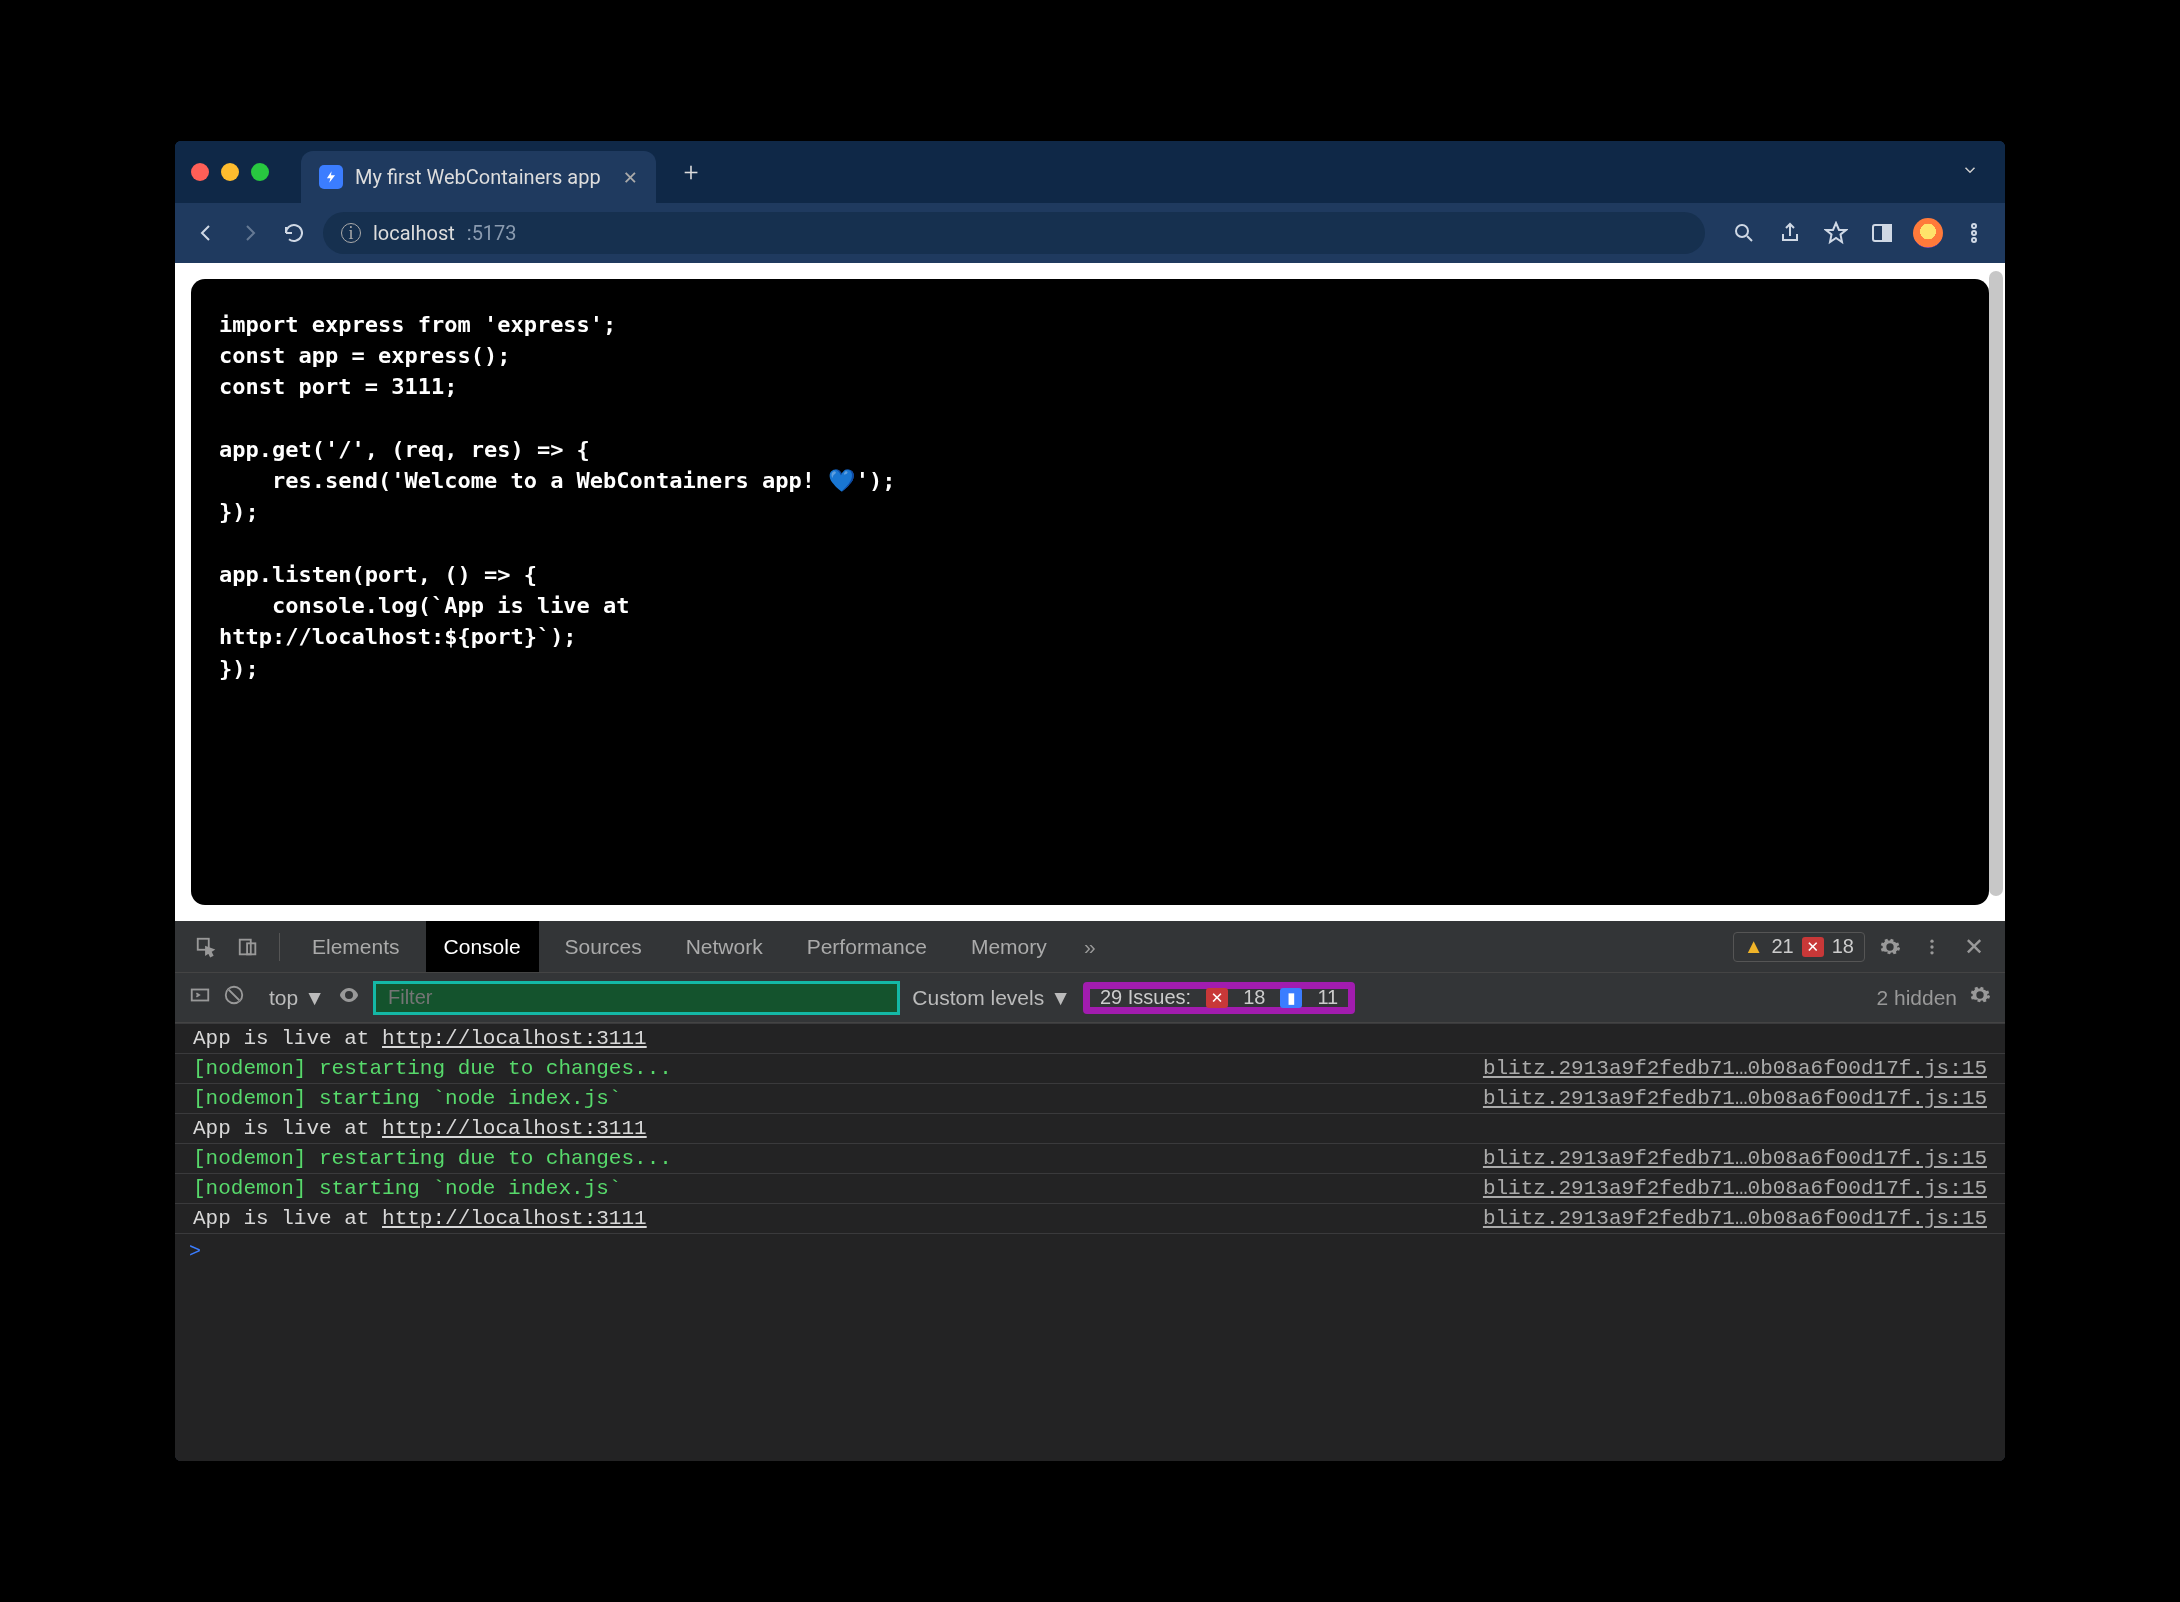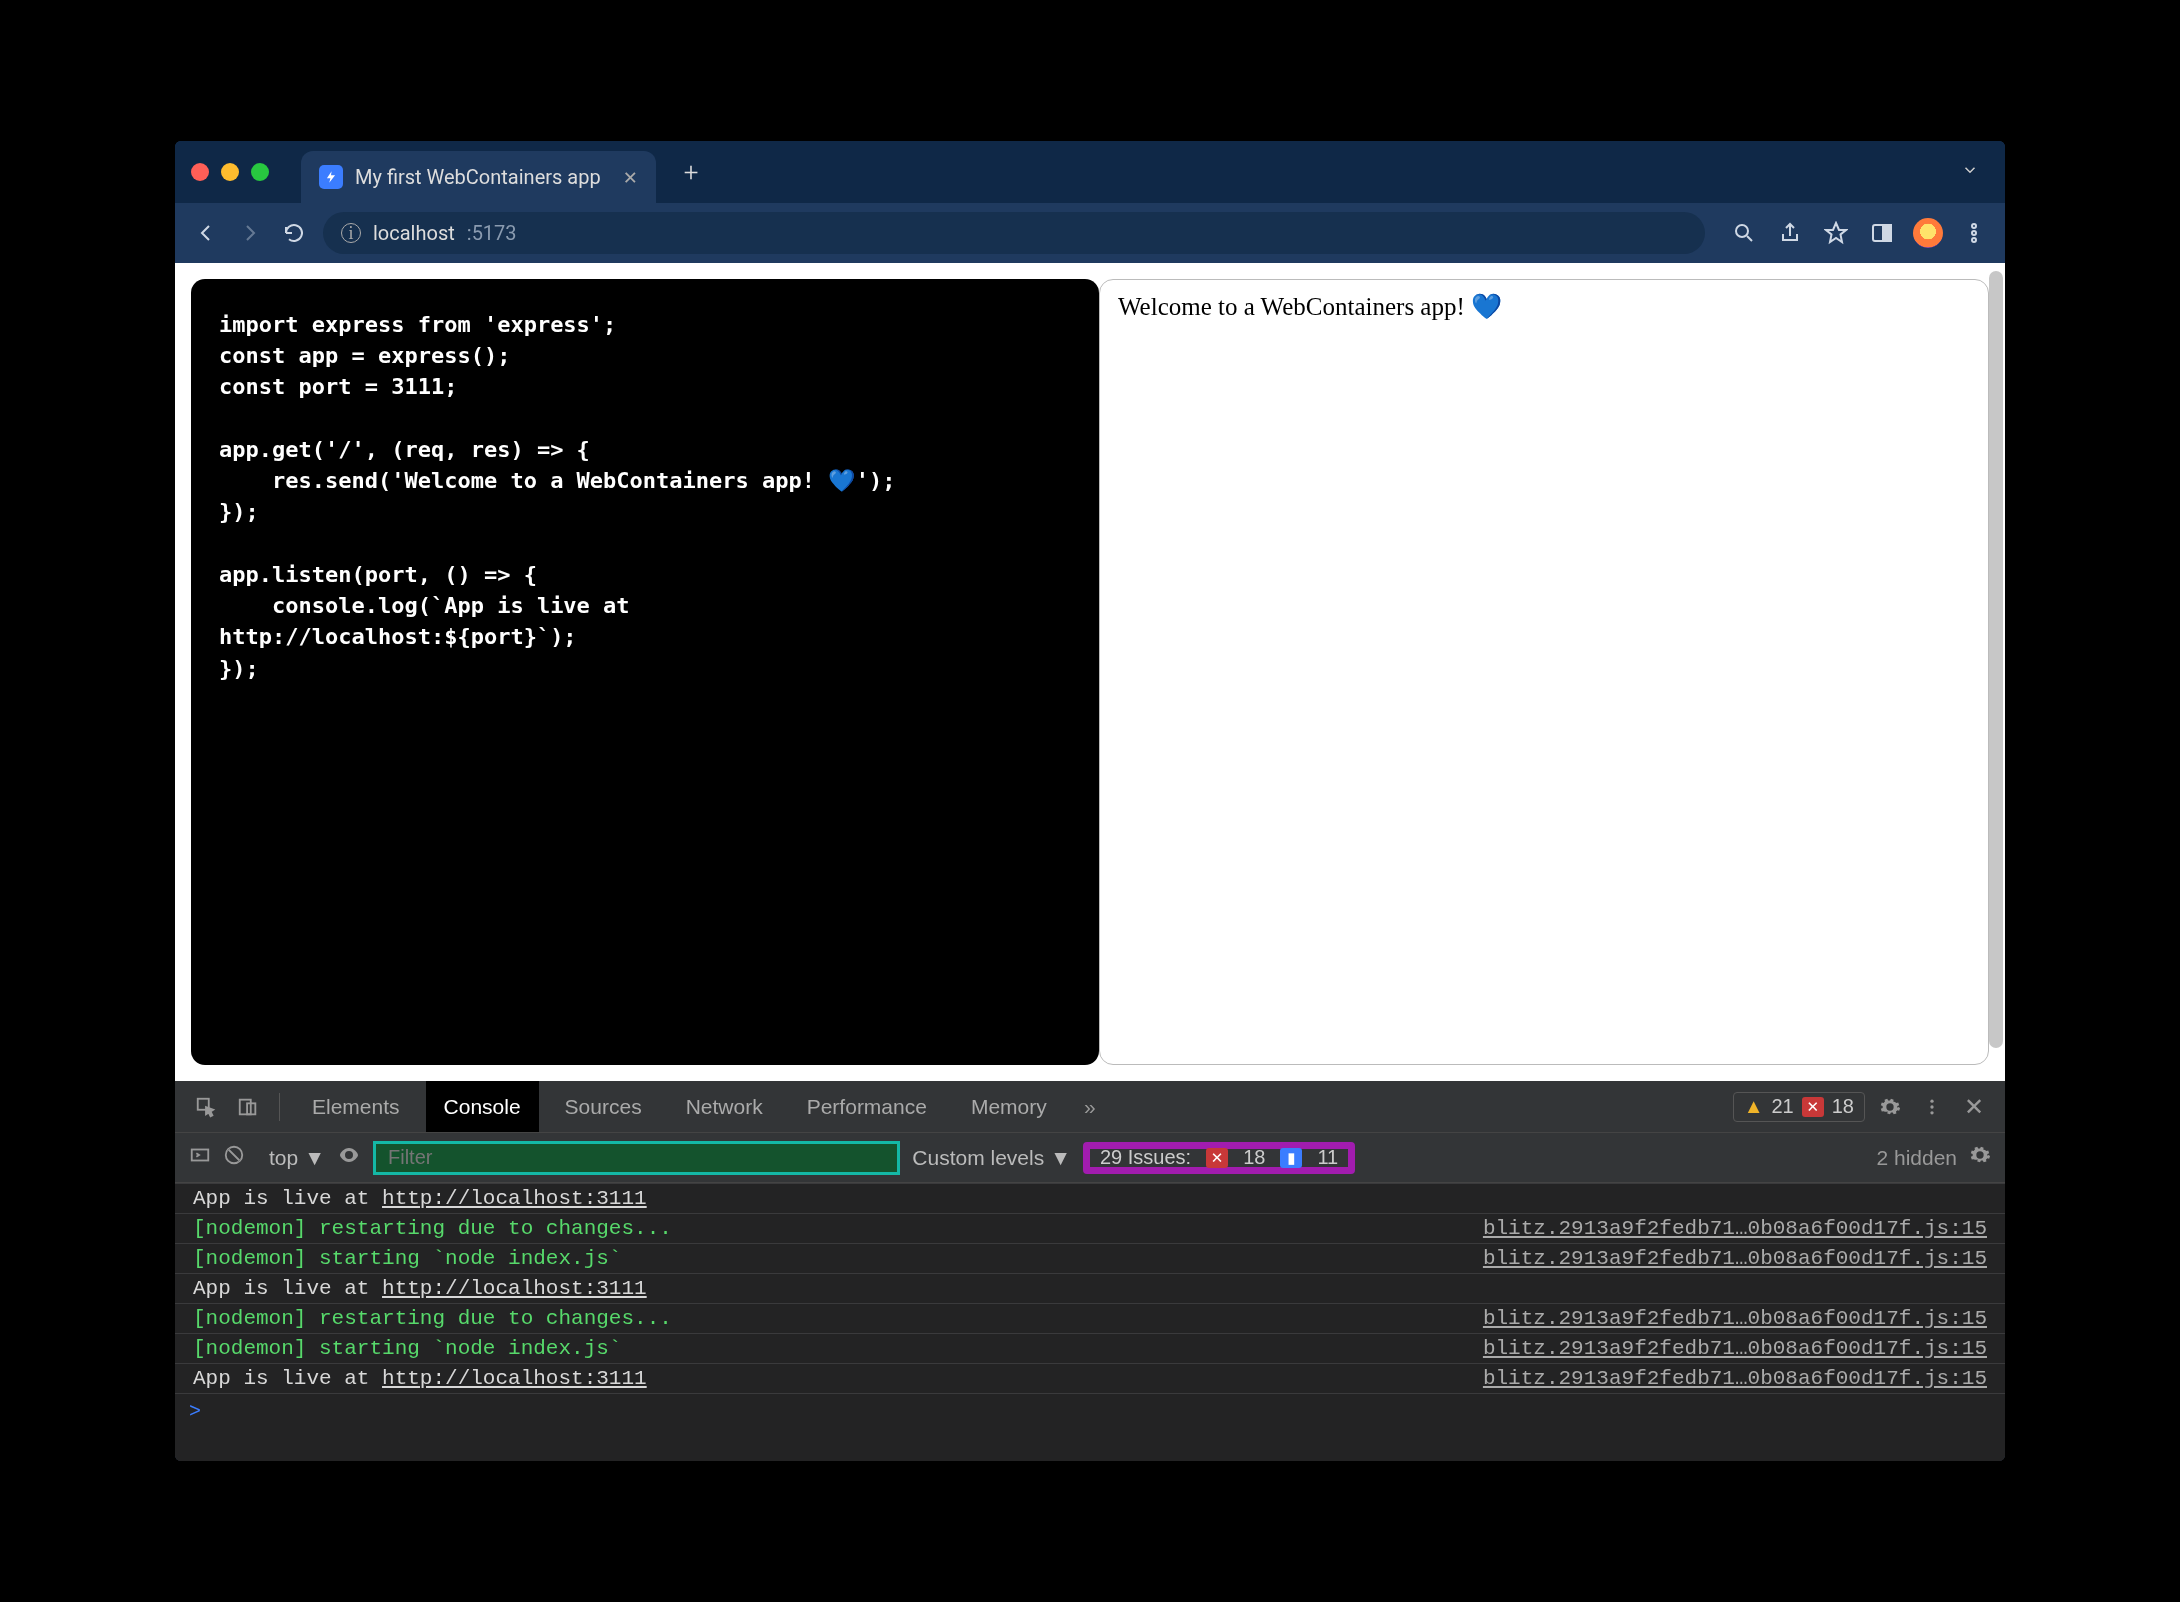--- a/index.html
+++ b/index.html
@@ -114,21 +114,21 @@
       padding: 12px 18px;
       color: #000;
       font-family: "Times New Roman", serif;
       font-size: 25px;
     }
     .content-scrollbar{
       position:absolute; right:2px; top:8px; width:14px; height:95%;
       background: #c7c7c7; border-radius: 8px;
     }
     .devtools {
-      height: 380px;
+      height: 540px;
       background: #2a2a2b;
       display:flex; flex-direction:column;
       font-family: -apple-system, sans-serif;
       color:#ccc;
     }
     .dt-tabs {
       height: 52px;
       background: #333537;
       border-bottom: 1px solid #444;
       display:flex; align-items:center;
@@ -277,23 +277,20 @@
 const port = 3111;
 
 app.get('/', (req, res) =&gt; {
     res.send('Welcome to a WebContainers app! 💙');
 });
 
 app.listen(port, () =&gt; {
     console.log(`App is live at
 http://localhost:${port}`);
 });</div>
-    <div class="preview-panel">
-      <span>Welcome to a WebContainers app! 💙</span>
-    </div>
     <div class="content-scrollbar"></div>
   </div>
 
   <div class="devtools">
     <div class="dt-tabs">
       <div class="dt-icon-btn">
           <svg width="22" height="22" viewBox="0 0 24 24" fill="none" stroke="#999" stroke-width="2">
             <rect x="3" y="3" width="12" height="12"></rect>
             <path d="M12 12l8 3-3 2 2 4-2 1-2-4-3 2z" fill="#999"></path>
           </svg>

